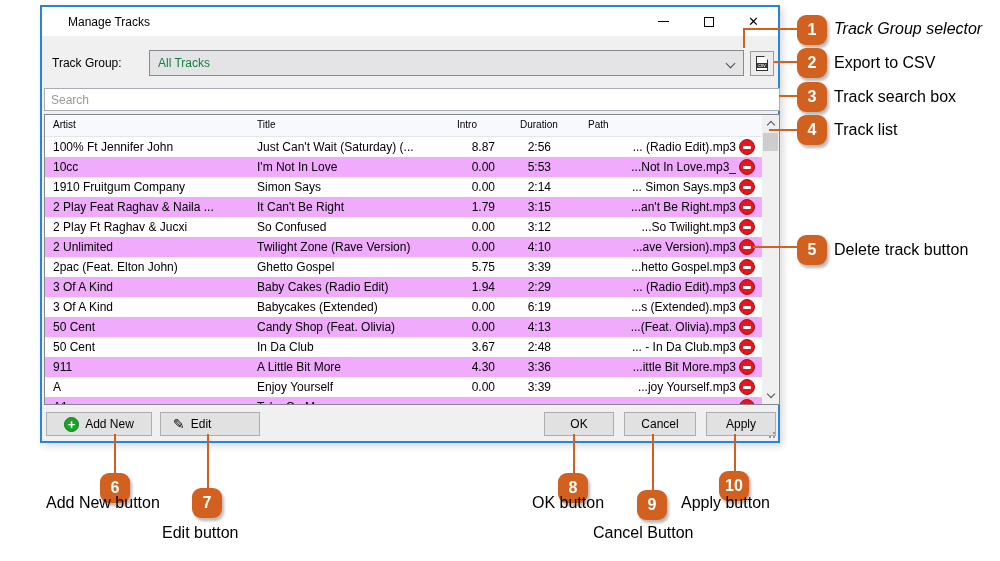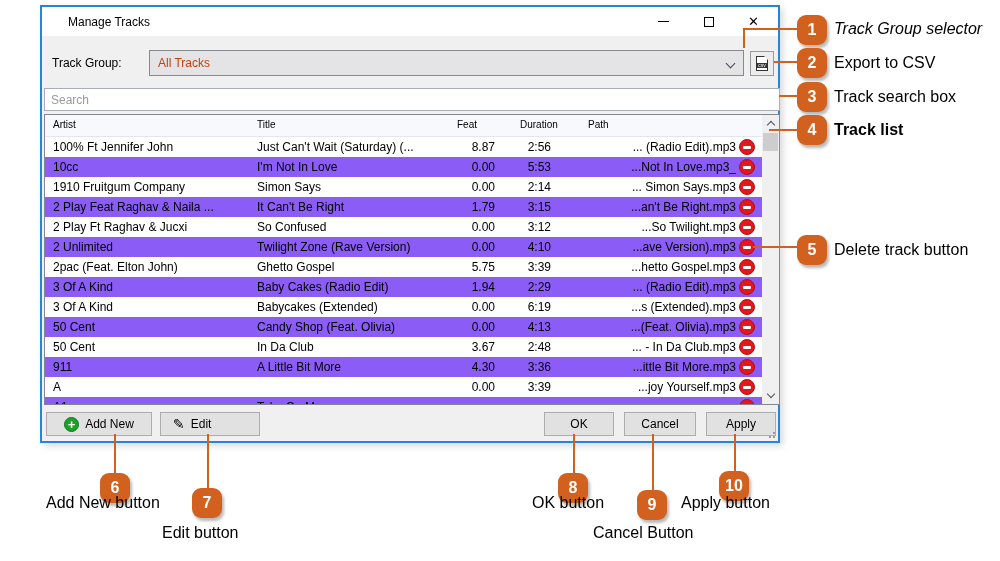--- a/index.html
+++ b/index.html
@@ -14,21 +14,21 @@
   .winbtns { position:absolute; right:2px; top:0; height:29px; display:flex; }
   .winbtn { width:45px; height:29px; display:flex; align-items:center; justify-content:center; }
   .min-glyph { width:11px; height:0; border-top:1px solid #000; }
   .max-glyph { width:10px; height:10px; border:1px solid #000; background:#fff; }
   .close-glyph { font-size:13px; color:#000; line-height:1; }
 
   
   .tg-label { position:absolute; left:10px; top:49px; font-size:12px; color:#000; }
   .combo { position:absolute; left:107px; top:43px; width:595px; height:26px; background:#e4e4e6;
            border:1px solid #878b90; display:flex; align-items:center; }
-  .combo-value { font-size:12px; color:#c2410c; padding-left:8px;text-align:right; }
+  .combo-value { font-size:12px; color:#15803d; padding-left:8px;text-align:right; }
   .combo-chev { position:absolute; right:9px; top:9px; width:7px; height:7px;
                 border-right:1.5px solid #45494e; border-bottom:1.5px solid #45494e; transform:rotate(45deg); }
   .csv-btn { position:absolute; left:708px; top:44px; width:24px; height:25px; background:#ececec;
              border:1px solid #9a9a9a; display:flex; align-items:center; justify-content:center; }
   .csv-doc { position:relative; width:12px; height:15px; background:#fff; border:1px solid #333; }
   .csv-fold { position:absolute; right:-1px; top:-1px; width:0; height:0;
               border-left:4px solid transparent; border-top:4px solid #ececec; }
   .csv-tag { position:absolute; left:0; right:0; bottom:2px; background:#333; color:#fff;
              font-size:5px; line-height:5px; text-align:center; letter-spacing:0; }
 
@@ -39,21 +39,21 @@
 
   
   .list { position:absolute; left:2px; top:107px; width:736px; height:291px; background:#fff;
           border:1px solid #828790; overflow:hidden; }
   .thead { position:absolute; left:0; top:0; right:17px; height:22px; background:#f8f9fc; border-bottom:1px solid #e4e6ee; }
   .hcell { position:absolute; top:4px; font-size:10px; color:#000; }
   .h-artist { left:8px; } .h-title { left:212px; } .h-intro { left:412px; }
   .h-duration { left:475px; } .h-path { left:543px; }
 
   .trow { position:absolute; left:0; right:17px; height:20px; }
-  .trow.alt { background:#8b5cf6; }
+  .trow.alt { background:#f0abfc; }
   .cell { position:absolute; top:3px; font-size:12px; color:#000; white-space:nowrap; overflow:hidden; }
   .c-artist { left:8px; width:196px; }
   .c-title  { left:212px; width:180px; }
   .c-intro  { left:380px; width:70px; text-align:right; }
   .c-dur    { left:450px; width:56px; text-align:right; }
   .c-path   { left:512px; width:179px; text-align:right; }
   .del-btn { position:absolute; left:694px; top:2px; width:16px; height:16px; border-radius:50%;
              background:#e5161d; border:1px solid #b20e14; }
   .del-bar { position:absolute; left:3px; top:6px; width:8px; height:2.5px; background:#fff; border-radius:1px; }
 
@@ -125,21 +125,21 @@
         <span class="csv-tag">csv</span>
       </span>
     </div>
 
     <input class="search" value="" placeholder="Search" style="">
 
     <div class="list">
       <div class="thead">
         <span class="hcell h-artist">Artist</span>
         <span class="hcell h-title">Title</span>
-        <span class="hcell h-intro">Feat</span>
+        <span class="hcell h-intro">Intro</span>
         <span class="hcell h-duration">Duration</span>
         <span class="hcell h-path">Path</span>
       </div>
 
       <div class="trow" style="top:22px">
         <span class="cell c-artist">100% Ft Jennifer John</span>
         <span class="cell c-title">Just Can't Wait (Saturday) (...</span>
         <span class="cell c-intro">8.87</span>
         <span class="cell c-dur">2:56</span>
         <span class="cell c-path">... (Radio Edit).mp3</span>
@@ -252,20 +252,21 @@
         <span class="cell c-title">A Little Bit More</span>
         <span class="cell c-intro">4.30</span>
         <span class="cell c-dur">3:36</span>
         <span class="cell c-path">...ittle Bit More.mp3</span>
         <span class="del-btn">
             <span class="del-bar"></span>
           </span>
       </div>
       <div class="trow" style="top:262px">
         <span class="cell c-artist">A</span>
+        <span class="cell c-title">Enjoy Yourself</span>
         <span class="cell c-intro">0.00</span>
         <span class="cell c-dur">3:39</span>
         <span class="cell c-path">...joy Yourself.mp3</span>
         <span class="del-btn">
             <span class="del-bar"></span>
           </span>
       </div>
       <div class="trow alt" style="top:282px">
         <span class="cell c-artist">A1</span>
         <span class="cell c-title">Take On Me</span>
@@ -322,21 +323,21 @@
   <div class="badge" style="left:765px; top:235px;">5</div>
   <div class="badge" style="left:68px;  top:473px;">6</div>
   <div class="badge" style="left:160px; top:488px;">7</div>
   <div class="badge" style="left:526px; top:473px;">8</div>
   <div class="badge" style="left:605px; top:490px;">9</div>
   <div class="badge" style="left:687px; top:471px;">10</div>
 
   <span class="co-label" style="left:802px; top:20px;font-style:italic;">Track Group selector</span>
   <span class="co-label" style="left:802px; top:54px;">Export to CSV</span>
   <span class="co-label" style="left:802px; top:88px;">Track search box</span>
-  <span class="co-label" style="left:802px; top:121px;font-weight:bold;">Track list</span>
+  <span class="co-label" style="left:802px; top:121px;">Track list</span>
   <span class="co-label" style="left:802px; top:241px;">Delete track button</span>
   <span class="co-label" style="left:14px;  top:494px;">Add New button</span>
   <span class="co-label" style="left:130px; top:524px;">Edit button</span>
   <span class="co-label" style="left:500px; top:494px;">OK button</span>
   <span class="co-label" style="left:561px; top:524px;">Cancel Button</span>
   <span class="co-label" style="left:649px; top:494px;">Apply button</span>
 
 </div>
 
 </body></html>

